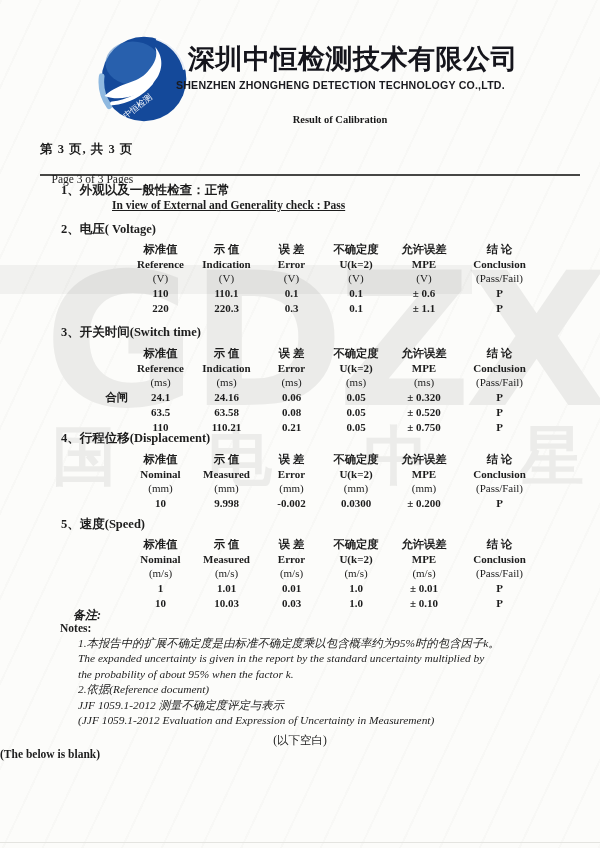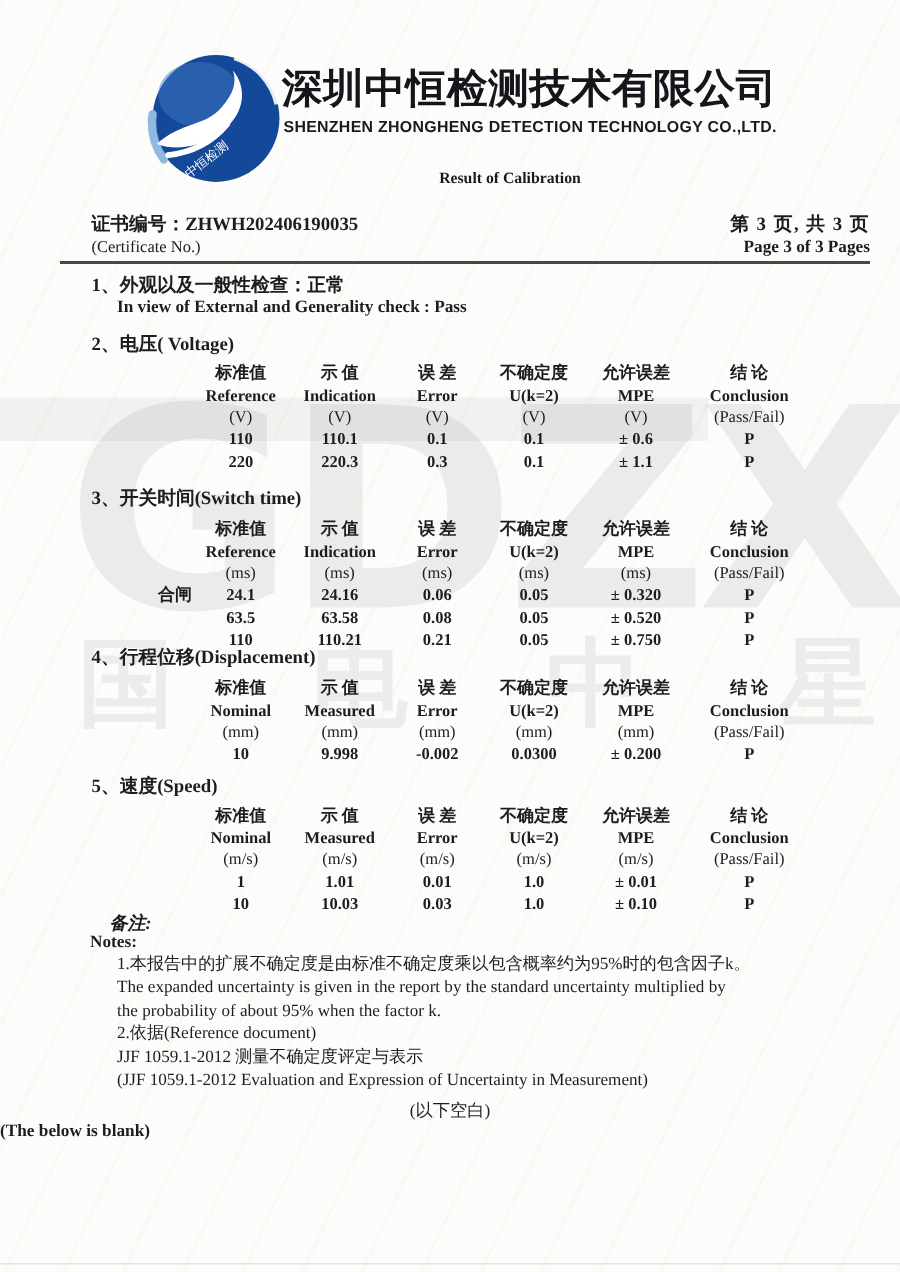--- a/index.html
+++ b/index.html
@@ -10,51 +10,51 @@
   .wm-letters{position:absolute;left:44px;top:248px;font-family:"DejaVu Sans","Liberation Sans",sans-serif;
         font-weight:800;font-size:186px;line-height:1;letter-spacing:-7px;color:#ebebe9;z-index:0;white-space:nowrap;}
   .wm-cn{position:absolute;left:52px;top:424px;font-family:"DejaVu Sans","Liberation Sans",sans-serif;
         font-weight:800;font-size:64px;line-height:1;letter-spacing:92px;color:#ececea;z-index:0;white-space:nowrap;}
   .scan-band{position:absolute;left:0;top:265px;width:472px;height:29px;background:rgba(120,120,112,0.08);z-index:0;}
   .bottom-line{position:absolute;left:0;right:0;bottom:5px;border-top:1px solid #e4e4e0;z-index:0;}
   
   .logo{position:absolute;left:97px;top:32px;width:94px;height:94px;z-index:2;}
   .company-cn{position:absolute;left:188px;top:41px;width:330px;z-index:2;
         font-family:"Liberation Sans",sans-serif;font-weight:800;font-size:27px;letter-spacing:0.5px;color:#15151c;white-space:nowrap;}
-  .company-en{position:absolute;left:189px;top:79px;width:320px;z-index:2;
+  .company-en{position:absolute;left:176px;top:79px;width:320px;z-index:2;
         font-family:"Liberation Sans",sans-serif;font-weight:700;font-size:10.6px;letter-spacing:0.2px;color:#1a1a1f;white-space:nowrap;}
   .doc-title-cn{position:absolute;left:190px;top:92px;width:300px;text-align:center;z-index:2;
         font-family:"Liberation Sans",sans-serif;font-weight:800;font-size:20px;letter-spacing:7px;color:#121215;}
   .doc-title-en{position:absolute;left:190px;top:114px;width:300px;text-align:center;z-index:2;
         font-weight:700;font-size:10.5px;color:#1a1a1a;}
   
   .cert-row{position:absolute;left:40px;top:141px;width:540px;height:33px;z-index:2;
         display:flex;justify-content:space-between;border-bottom:2px solid #474745;}
   .cert-left{padding-left:21px;}
   .cert-no{font-weight:700;font-size:12.5px;}
   .cert-no-en{font-size:11px;margin-top:1px;}
   .cert-right{text-align:right;padding-right:0;}
   .page-cn{font-weight:700;font-size:12.5px;letter-spacing:1px;}
-  .page-en{font-weight:700;font-size:11.5px;margin-top:1px;}
+  .page-en{font-weight:400;font-size:11.5px;margin-top:15px;}
   
   .sec{position:absolute;left:0;width:600px;z-index:2;}
   .sec-title{margin-left:61px;font-weight:700;font-size:12.5px;}
-  .sec-sub{margin-left:78px;font-weight:700;font-size:11.5px;}
+  .sec-sub{margin-left:112px;font-weight:700;font-size:11.5px;text-decoration:underline;}
   .mtable{display:grid;grid-template-columns:48px 65px 67px 63px 66px 70px 81px;margin-left:80px;}
   .cell{text-align:center;font-size:11px;line-height:14.7px;white-space:nowrap;}
   .hcn{font-weight:700;font-size:11.3px;}
   .hen{font-weight:700;}
   .unit{font-weight:400;}
   .val{font-weight:700;}
   .label{font-weight:700;font-size:11.3px;text-align:right;}
   
   .notes-cn{position:absolute;left:73px;top:607px;font-weight:700;font-size:12px;z-index:2;font-style:italic;}
   .notes-en{position:absolute;left:60px;top:622px;font-weight:700;font-size:11.5px;z-index:2;}
   .note-lines{position:absolute;left:78px;top:636px;width:470px;z-index:2;}
-  .note-line{font-size:11.4px;line-height:15.4px;}
+  .note-line{font-size:11.4px;line-height:15.4px;font-style:italic;}
   .blank-cn{position:absolute;left:0;top:733px;width:600px;text-align:center;font-size:11.5px;z-index:2;}
   .blank-en{position:absolute;left:0;top:748px;width:600px;text-align:left;font-weight:700;font-size:11.5px;z-index:2;}
 </style>
 </head>
 <body>
 
 <div class="page">
 
   <div class="wm-letters">GDZX</div>
   <div class="wm-cn">国电中星</div>
@@ -70,24 +70,20 @@
       <path d="M8 68 C26 52 42 56 54 42 C62 33 65 25 62 16 C72 28 70 44 59 55 C45 69 24 74 8 68 Z" fill="#ffffff"></path>
       <path d="M16 76 C34 74 48 66 58 54" stroke="#ffffff" stroke-width="4" fill="none" stroke-linecap="round"></path>
       <text x="28" y="92" font-size="9" fill="#ffffff" transform="rotate(-38 30 88)">中恒检测</text>
     </svg>
   </div>
   <div class="company-cn">深圳中恒检测技术有限公司</div>
   <div class="company-en">SHENZHEN ZHONGHENG DETECTION TECHNOLOGY CO.,LTD.</div>
   <div class="doc-title-en">Result of Calibration</div>
 
   <div class="cert-row">
-    <div class="cert-left">
-      <div class="cert-no">证书编号：ZHWH202406190035</div>
-      <div class="cert-no-en">(Certificate No.)</div>
-    </div>
     <div class="cert-right">
       <div class="page-cn">第 3 页, 共 3 页</div>
       <div class="page-en">Page  3  of  3 Pages</div>
     </div>
   </div>
 
   <div class="sec" style="top:182px">
     <div class="sec-title">1、外观以及一般性检查：正常</div>
     <div class="sec-sub">In view of External and Generality check : Pass</div>
   </div>

